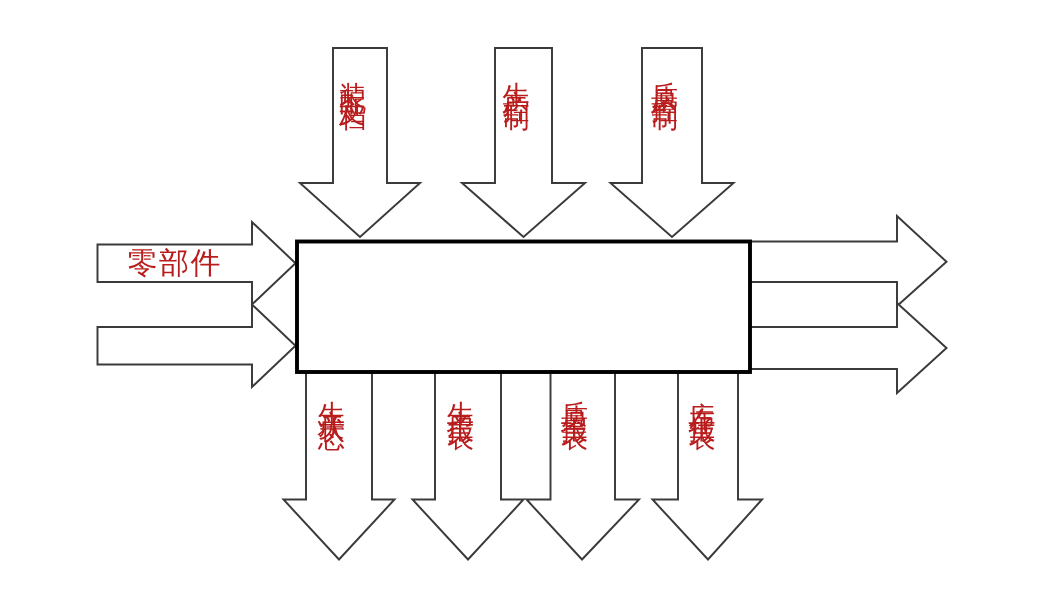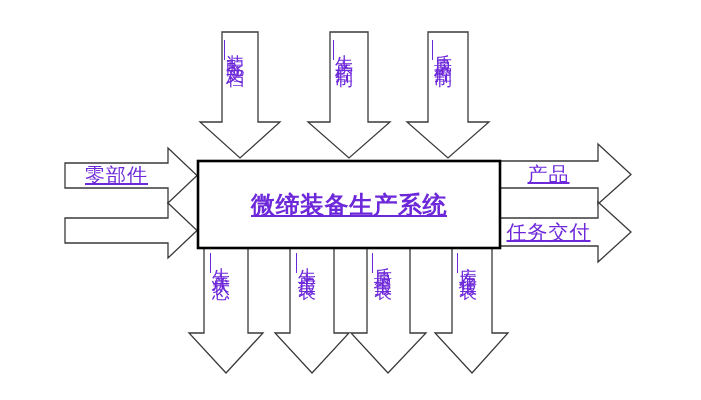--- a/index.html
+++ b/index.html
@@ -15,24 +15,23 @@
     background: #ffffff;
     overflow: hidden;
   }
   .canvas svg {
     position: absolute;
     left: 0;
     top: 0;
   }
   .label {
     position: absolute;
-    color: #6d28d9;
+    color: #b91c1c;
     white-space: nowrap;
     user-select: none;
-    text-decoration: underline;
   }
   .h-label {
     display: flex;
     align-items: center;
     justify-content: center;
     font-size: 20px;
     letter-spacing: 1px;
   }
   .v-label {
     writing-mode: vertical-rl;
@@ -70,29 +69,26 @@
 
       <polygon points="204,248 248,248 248,333 263,333 226,373 189,333 204,333"></polygon>
       <polygon points="290,248 334,248 334,333 349,333 312,373 275,333 290,333"></polygon>
       <polygon points="367,248 410,248 410,333 426,333 388,373 351,333 367,333"></polygon>
       <polygon points="452,248 492,248 492,333 508,333 472,373 435,333 452,333"></polygon>
     </g>
 
     <rect x="198" y="161" width="302" height="87" fill="#ffffff" stroke="#000000" stroke-width="2.6"></rect>
   </svg>
 
-  <div class="label title-label" style="left:198px; top:161px; width:302px; height:87px;">微缔装备生产系统</div>
 
   <div class="label v-label" style="left:226px; top:40px;">装配文档</div>
   <div class="label v-label" style="left:335px; top:40px;">生产控制</div>
   <div class="label v-label" style="left:434px; top:40px;">质量控制</div>
 
   <div class="label h-label" style="left:65px; top:163px; width:103px; height:25px;">零部件</div>
 
-  <div class="label h-label" style="left:499px; top:161px; width:99px; height:27px;">产品</div>
-  <div class="label h-label" style="left:499px; top:218px; width:99px; height:28px;">任务交付</div>
 
   <div class="label v-label" style="left:212px; top:253px;">生产状态</div>
   <div class="label v-label" style="left:298px; top:253px;">生产报表</div>
   <div class="label v-label" style="left:374px; top:253px;">质量报表</div>
   <div class="label v-label" style="left:459px; top:253px;">库存报表</div>
 
 </div>
 
 </body></html>

